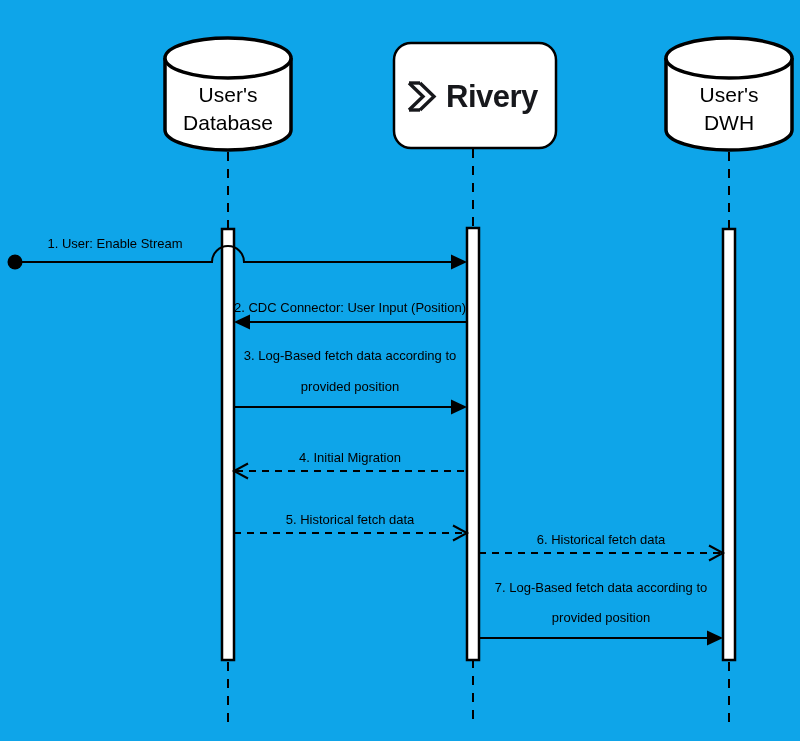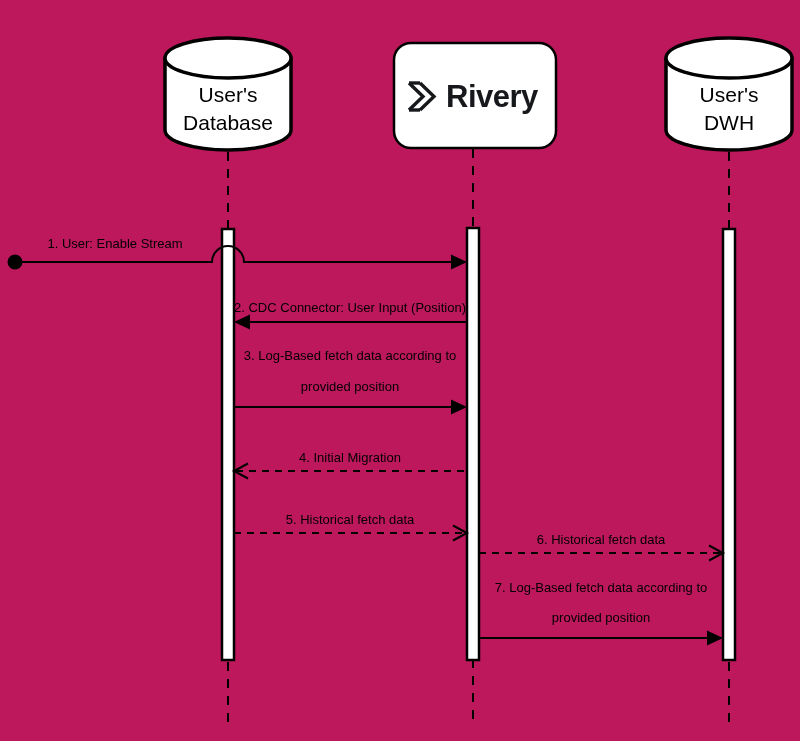--- a/index.html
+++ b/index.html
@@ -1,20 +1,20 @@
 <!DOCTYPE html>
 <html><head>
 <meta charset="utf-8">
 <style>
   html, body { margin: 0; padding: 0; background: #ffffff; }
   .stage {
     position: relative;
     width: 800px;
     height: 741px;
-    background: #be185d;
+    background: #0ea5e9;
     font-family: "Liberation Sans", sans-serif;
     overflow: hidden;
   }
   svg { display: block; }
   text { fill: #000000; }
   .msg-label   { font-size: 13px; }
   .actor-label { font-size: 21px; }
   .wordmark    { font-size: 31px; font-weight: bold; letter-spacing: -0.5px; fill: #17181c; }
   .lifeline    { stroke: #000; stroke-width: 2; stroke-dasharray: 9 8; fill: none; }
   .msg-solid   { stroke: #000; stroke-width: 2; fill: none; }

